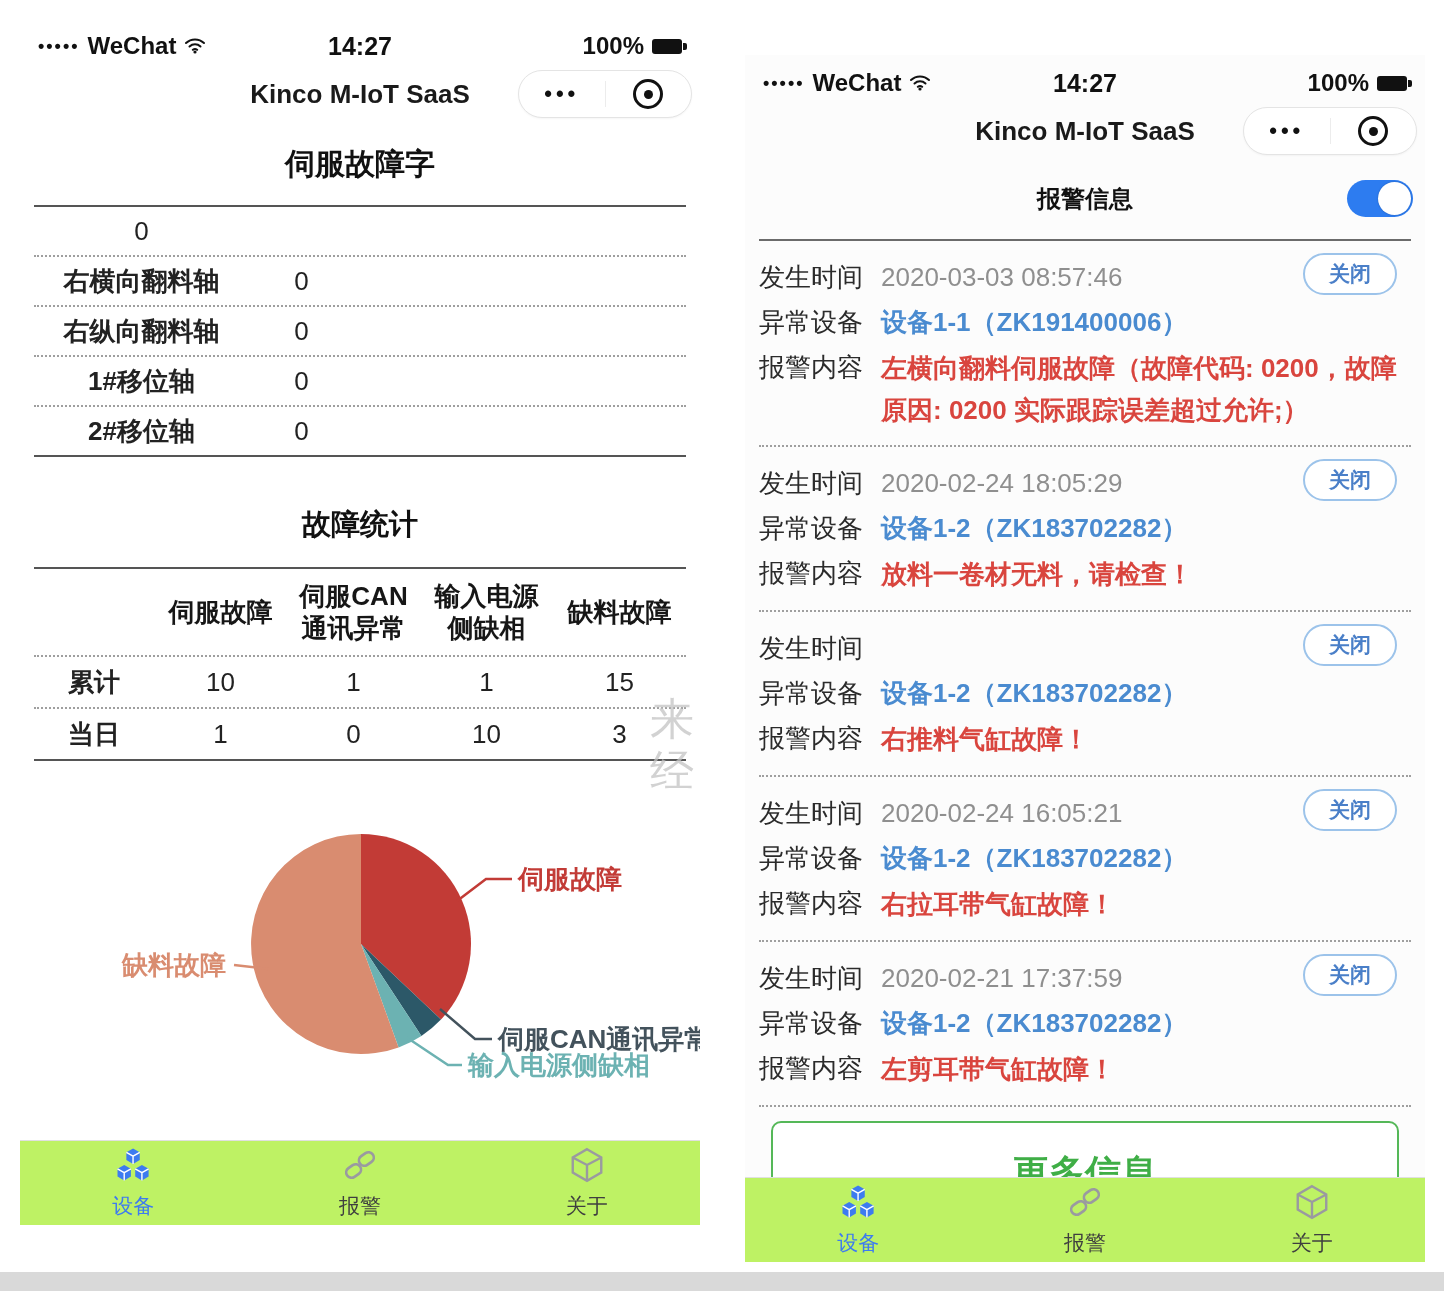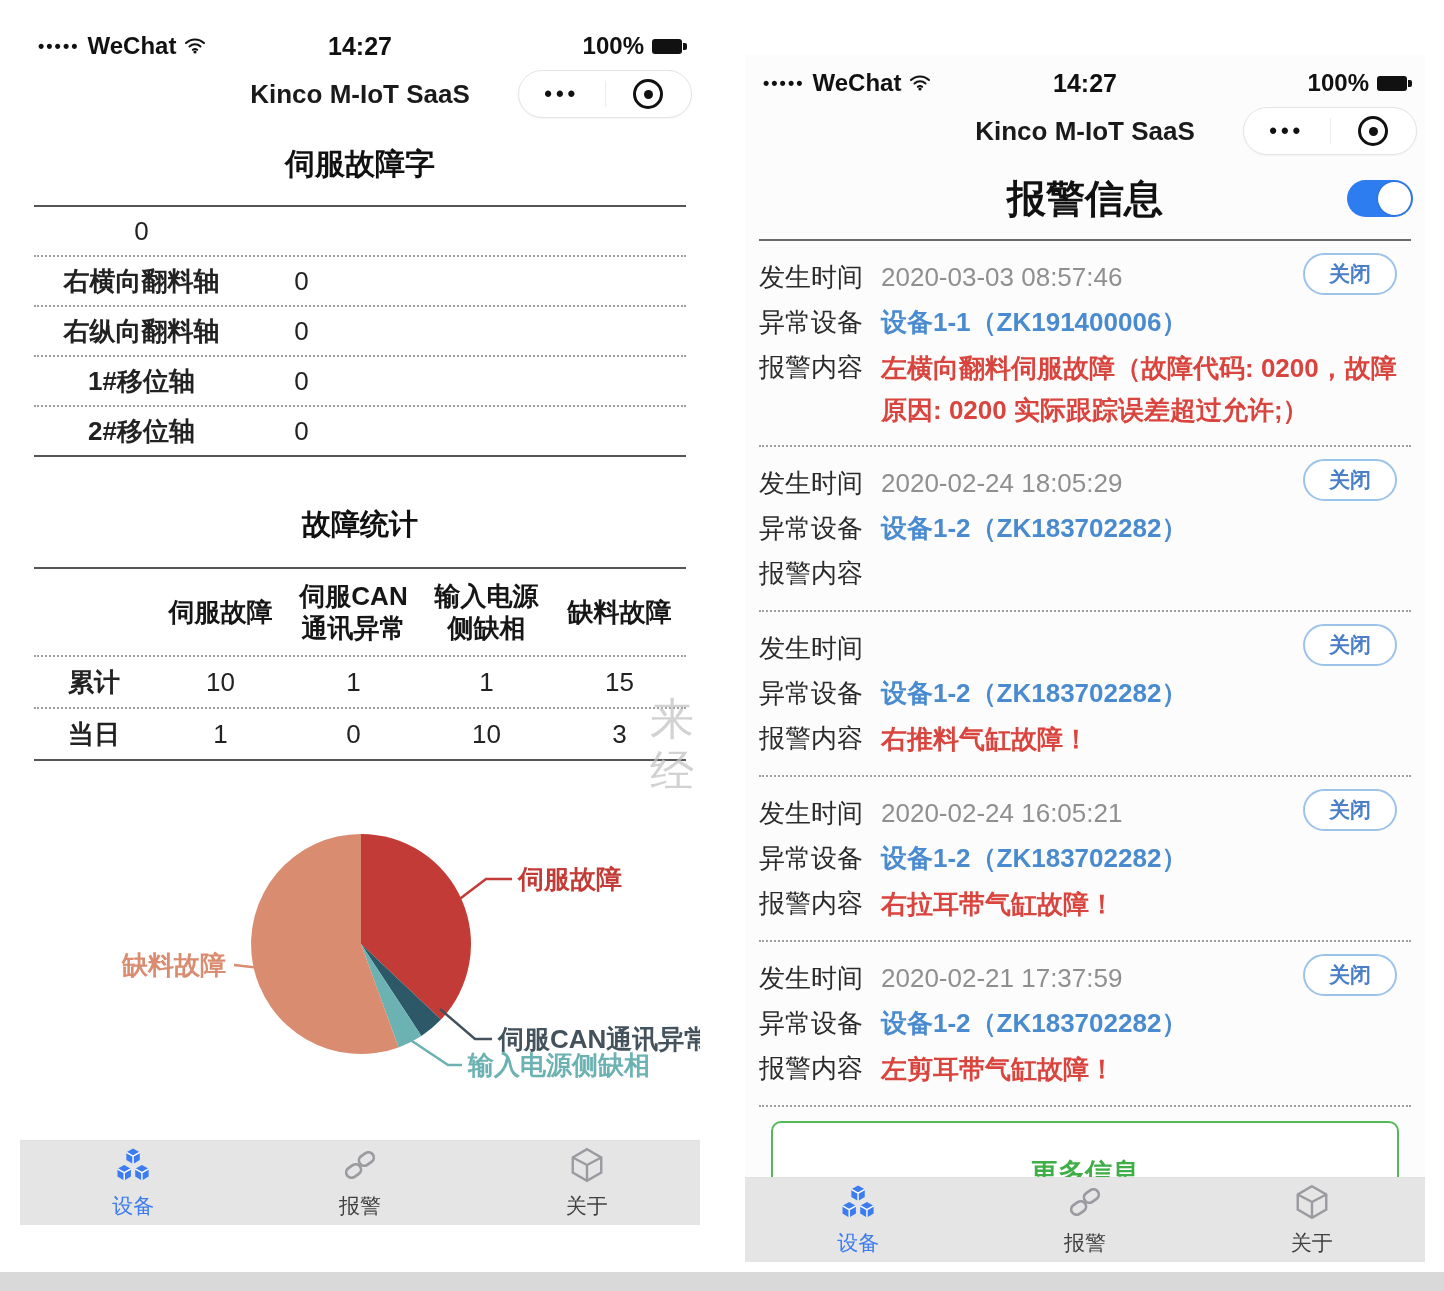--- a/index.html
+++ b/index.html
@@ -45,44 +45,44 @@
   .stats-head{display:grid;grid-template-columns:120px 1fr 1fr 1fr 1fr;align-items:center;
     min-height:86px;border-bottom:2px dotted #9f9f9f;font-size:26px;font-weight:700;color:#161616;}
   .stats-head .cell{text-align:center;line-height:1.25;padding:6px 4px;}
   .stats-row{display:grid;grid-template-columns:120px 1fr 1fr 1fr 1fr;align-items:center;height:50px;
     font-size:26px;color:#222;border-bottom:2px dotted #9f9f9f;}
   .stats-row:last-child{border-bottom:none;}
   .stats-row .cell{text-align:center;}
   .stats-row .rowlab{font-weight:700;}
   .pie-wrap{margin-top:56px;}
   
-  .tab-bar{position:absolute;left:0;bottom:0;width:100%;height:84px;background:#e5e5e5;
+  .tab-bar{position:absolute;left:0;bottom:0;width:100%;height:84px;background:#bef264;
     border-top:1px solid #e0e0e0;display:flex;z-index:5;}
   .tab-item{flex:1;display:flex;flex-direction:column;align-items:center;justify-content:center;gap:5px;cursor:pointer;}
   .tab-label{font-size:21px;color:#3f3f3f;font-weight:500;}
   .tab-item.active .tab-label{color:#3d7bf0;}
   
   .alarm-header{position:relative;margin-top:22px;height:44px;}
-  .alarm-title{text-align:center;font-size:39px;font-weight:700;line-height:44px;color:#111;}
+  .alarm-title{text-align:center;font-size:24px;font-weight:700;line-height:44px;color:#111;}
   .toggle{position:absolute;right:12px;top:3px;width:66px;height:37px;border-radius:19px;background:#2d7cf0;cursor:pointer;}
   .knob{position:absolute;top:2px;right:2px;width:33px;height:33px;border-radius:50%;background:#fff;box-shadow:0 0 2px rgba(0,0,0,.25);}
   .alarm-divider{margin:18px 14px 0 14px;border-top:2px solid #6b6b6b;}
   .alarm-list{margin:0 14px;}
   .alarm-entry{position:relative;padding:14px 0 14px 0;border-bottom:2px dotted #9f9f9f;}
   .a-row{display:flex;line-height:45px;font-size:26px;}
   .a-label{width:122px;flex-shrink:0;font-weight:400;color:#2b2b2b;}
   .a-time{color:#8f8f8f;font-weight:500;}
   .a-device{color:#4a8bd0;font-weight:600;}
   .a-content{color:#d9453e;font-weight:600;flex:1;line-height:42px;padding-top:2px;}
   .close-btn{position:absolute;top:12px;right:14px;width:94px;height:42px;border:2px solid #9cc3ea;
     border-radius:22px;background:#fff;color:#4a7fc8;font-size:21px;font-weight:600;
     display:flex;align-items:center;justify-content:center;cursor:pointer;}
   .more-btn{margin:14px 26px 0 26px;height:100px;border:2px solid #55b858;border-radius:10px;
     background:#fff;display:flex;align-items:center;justify-content:center;
-    font-size:27px;font-weight:700;color:#3fae46;cursor:pointer;}
+    font-size:36px;font-weight:700;color:#3fae46;cursor:pointer;}
   
   .watermark{position:absolute;left:650px;top:693px;z-index:1;color:#c3c3c3;opacity:.75;
     font-size:44px;line-height:52px;font-weight:500;width:110px;overflow:hidden;white-space:nowrap;}
   .bottom-strip{position:absolute;left:0;top:1272px;width:1444px;height:19px;background:#d9d9d9;}
 </style>
 </head>
 <body>
 
 <div class="watermark">
   <div>来</div>
@@ -282,20 +282,21 @@
         <div class="a-row">
           <span class="a-label">发生时间</span>
           <span class="a-time">2020-02-24 18:05:29</span>
         </div>
         <div class="a-row">
           <span class="a-label">异常设备</span>
           <span class="a-device">设备1-2（ZK183702282）</span>
         </div>
         <div class="a-row">
           <span class="a-label">报警内容</span>
+          <span class="a-content">放料一卷材无料，请检查！</span>
         </div>
         <button class="close-btn">关闭</button>
       </div>
       <div class="alarm-entry">
         <div class="a-row">
           <span class="a-label">发生时间</span>
         </div>
         <div class="a-row">
           <span class="a-label">异常设备</span>
           <span class="a-device">设备1-2（ZK183702282）</span>

